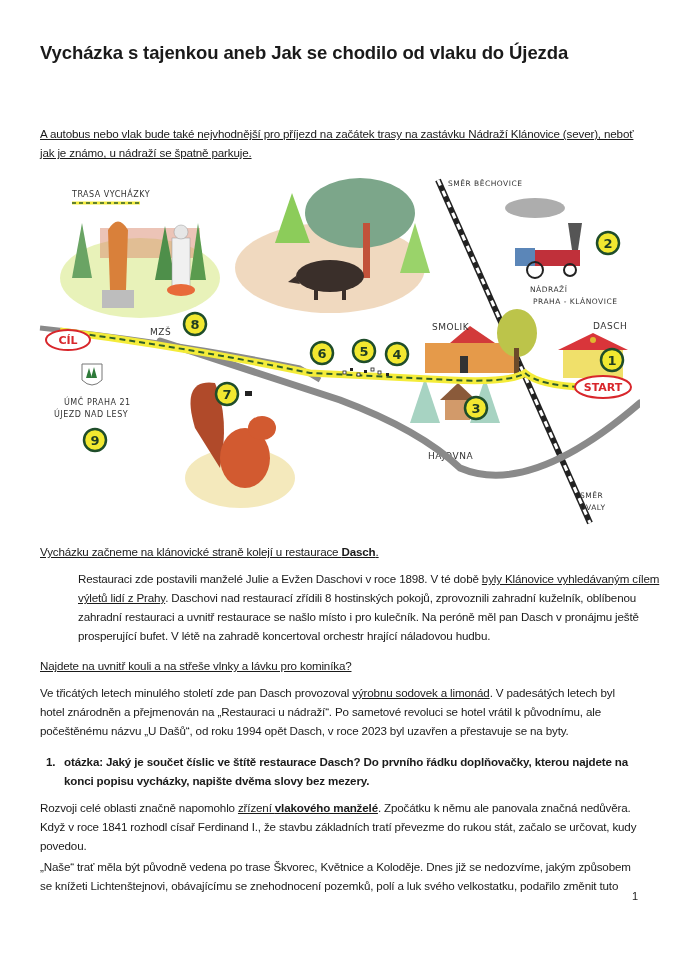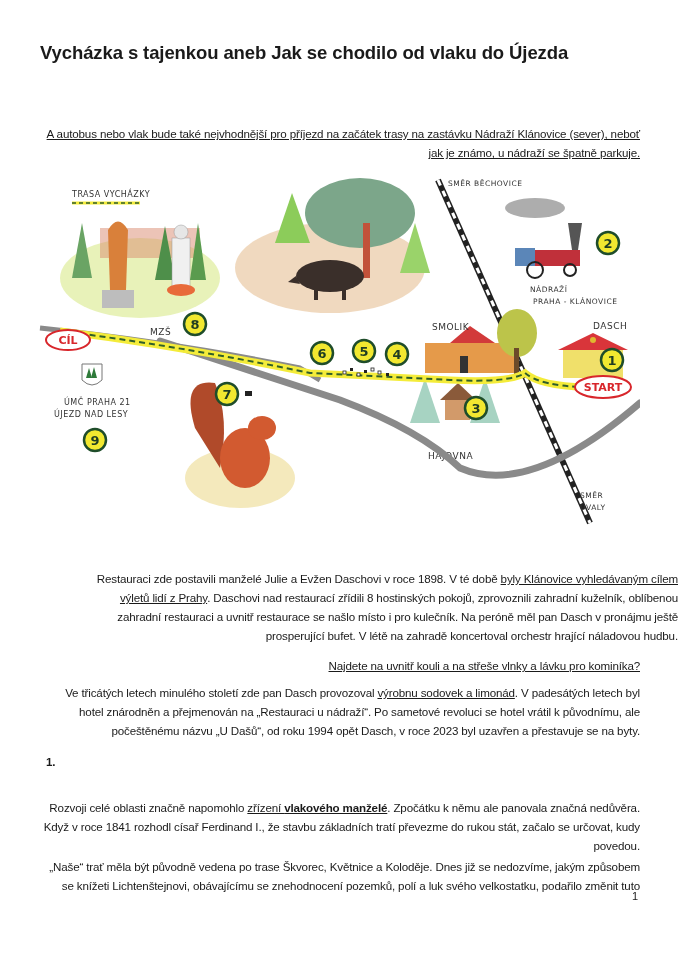--- a/index.html
+++ b/index.html
@@ -1,18 +1,18 @@
 <!DOCTYPE html>
 <html><head>
   <meta charset="utf-8">
   <style>
     * { box-sizing: border-box; margin: 0; padding: 0; }
     html, body { width: 678px; height: 960px; background: #ffffff; overflow: hidden; }
     body { font-family: "Liberation Sans", sans-serif; color: #1a1a1a; position: relative; }
-    .page { position: absolute; left: 0; top: 0; width: 678px; height: 960px; background: #fff; text-align: right; }
+    .page { position: absolute; left: 0; top: 0; width: 678px; height: 960px; background: #fff; }
     .title { position: absolute; left: 40px; top: 42px; font-size: 18.5px; font-weight: bold; letter-spacing: -0.1px; }
     .para { position: absolute; left: 40px; width: 600px; font-size: 11.6px; line-height: 19px; letter-spacing: -0.15px; }
     .u { text-decoration: underline; }
     b { font-weight: bold; }
     .map { position: absolute; left: 30px; top: 168px; width: 610px; height: 365px; }
     .map-label { font-family: "DejaVu Sans", sans-serif; font-size: 9px; fill: #333; letter-spacing: 0.5px; }
     .num-circle { fill: #f2e830; stroke: #1f4d2a; stroke-width: 2.5; }
     .num-text { font-family: "DejaVu Sans", sans-serif; font-weight: bold; font-size: 13px; fill: #1f3d22; }
     .question { position: absolute; left: 64px; width: 580px; font-size: 11.6px; line-height: 19px; font-weight: bold; letter-spacing: -0.15px; }
     .qnum { position: absolute; left: -18px; top: 0; }
@@ -174,33 +174,37 @@
       <rect x="320" y="200" width="3" height="3" fill="#222"></rect>
       <rect x="327" y="205" width="3" height="3" fill="#fff" stroke="#222" stroke-width="0.8"></rect>
       <rect x="334" y="202" width="3" height="3" fill="#222"></rect>
       <rect x="341" y="200" width="3" height="3" fill="#fff" stroke="#222" stroke-width="0.8"></rect>
       <rect x="348" y="203" width="3" height="3" fill="#fff" stroke="#222" stroke-width="0.8"></rect>
       <rect x="356" y="205" width="3" height="3" fill="#222"></rect>
       <rect x="215" y="223" width="7" height="5" fill="#222"></rect>
     </g>
   </svg>
 
+  <p class="para" style="top:542px;">
+    <span class="u">Vycházku začneme na klánovické straně kolejí u restaurace </span><b class="u">Dasch</b><span class="u">.</span>
+  </p>
 
   <p class="para" style="top:569px;margin-left:38px;">
     <span>Restauraci zde postavili manželé Julie a Evžen Daschovi v roce 1898. V té době </span><span class="u">byly Klánovice vyhledávaným cílem výletů lidí z Prahy</span><span>. Daschovi nad restaurací zřídili 8 hostinských pokojů, zprovoznili zahradní kuželník, oblíbenou zahradní restauraci a uvnitř restaurace se našlo místo i pro kulečník. Na peróně měl pan Dasch v pronájmu ještě prosperující bufet. V létě na zahradě koncertoval orchestr hrající náladovou hudbu.</span>
   </p>
 
   <p class="para u" style="top:656px;">Najdete na uvnitř kouli a na střeše vlnky a lávku pro kominíka?</p>
 
   <p class="para" style="top:683px;">
     <span>Ve třicátých letech minulého století zde pan Dasch provozoval </span><span class="u">výrobnu sodovek a limonád</span><span>. V padesátých letech byl hotel znárodněn a přejmenován na „Restauraci u nádraží“. Po sametové revoluci se hotel vrátil k původnímu, ale počeštěnému názvu „U Dašů“, od roku 1994 opět Dasch, v roce 2023 byl uzavřen a přestavuje se na byty.</span>
   </p>
 
   <div class="question" style="top:752px;">
     <span class="qnum">1.</span>
+    <span>otázka: Jaký je součet číslic ve štítě restaurace Dasch? Do prvního řádku doplňovačky, kterou najdete na konci popisu vycházky, napište dvěma slovy bez mezery.</span>
   </div>
 
   <p class="para" style="top:798px;">
     <span>Rozvoji celé oblasti značně napomohlo </span><span class="u">zřízení </span><b class="u">vlakového manželé</b><span>. Zpočátku k němu ale panovala značná nedůvěra. Když v roce 1841 rozhodl císař Ferdinand I., že stavbu základních tratí převezme do rukou stát, začalo se určovat, kudy povedou.</span>
   </p>
 
   <p class="para" style="top:857px;">„Naše“ trať měla být původně vedena po trase Škvorec, Květnice a Koloděje. Dnes již se nedozvíme, jakým způsobem se knížeti Lichtenštejnovi, obávajícímu se znehodnocení pozemků, polí a luk svého velkostatku, podařilo změnit tuto</p>
 
   <div class="page-number">1</div>
 </div>

